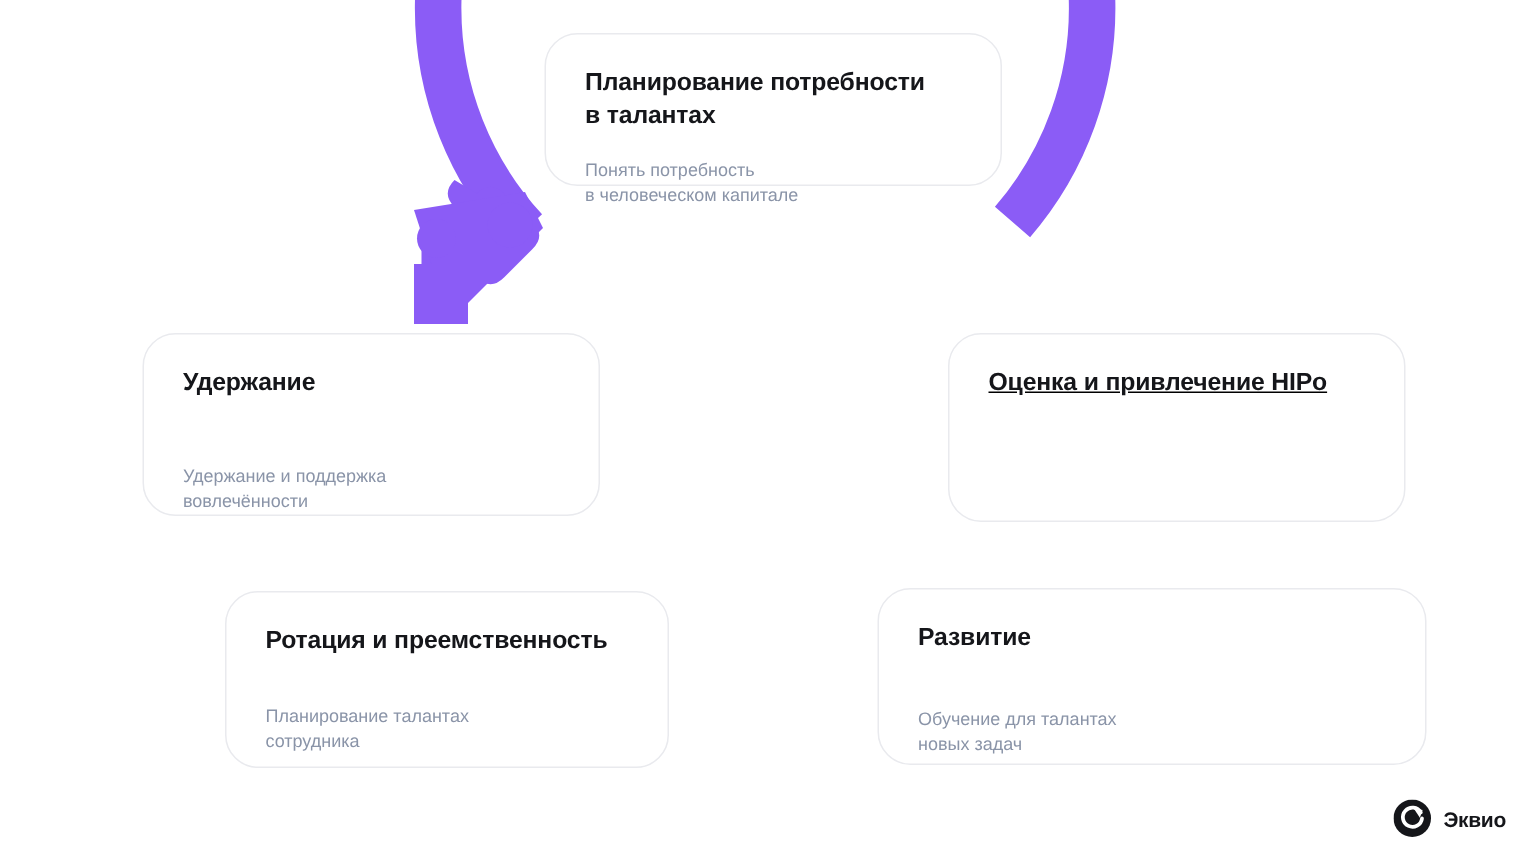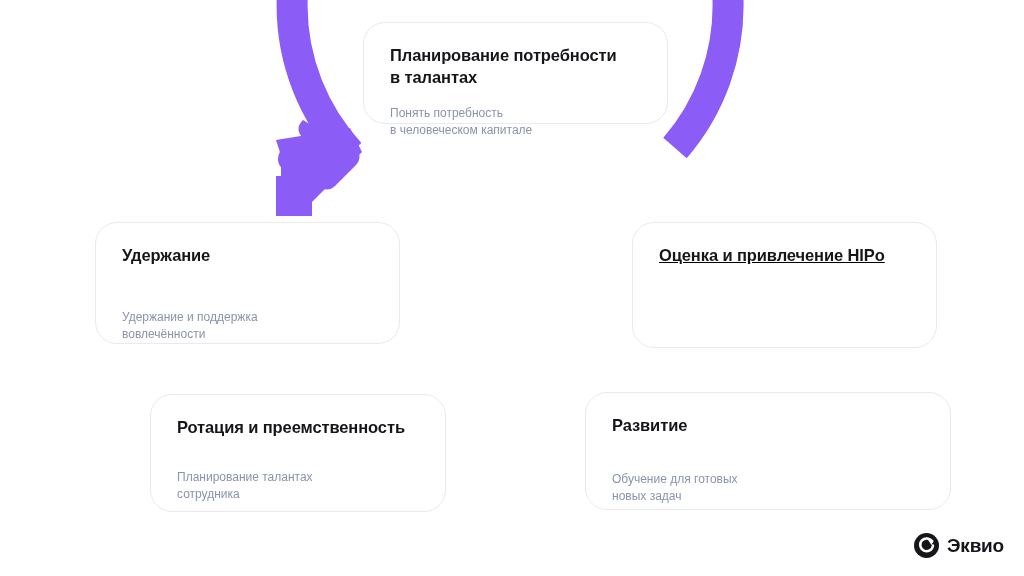--- a/index.html
+++ b/index.html
@@ -81,21 +81,21 @@
   #brand {
     position: absolute;
     right: 20px;
     bottom: 18px;
     display: flex;
     align-items: center;
     gap: 8px;
     z-index: 4;
   }
   #brand-name {
-    font-size: 19px;
+    font-size: 14px;
     font-weight: bold;
     color: #15161a;
     letter-spacing: -0.2px;
   }
 </style>
 </head>
 <body>
 
 <div id="stage">
 
@@ -133,21 +133,21 @@
     <div class="card-body">Понять потребность
 в человеческом капитале</div>
   </div>
 
   <div class="card" id="card-assess">
     <div class="card-title">Оценка и привлечение HIPo</div>
   </div>
 
   <div class="card" id="card-develop">
     <div class="card-title">Развитие</div>
-    <div class="card-body">Обучение для готовых
+    <div class="card-body">Обучение для талантах
 новых задач</div>
   </div>
 
   <div class="card" id="card-rotation">
     <div class="card-title">Ротация и преемственность</div>
     <div class="card-body">Планирование талантах
 сотрудника</div>
   </div>
 
   <div class="card" id="card-retention">

